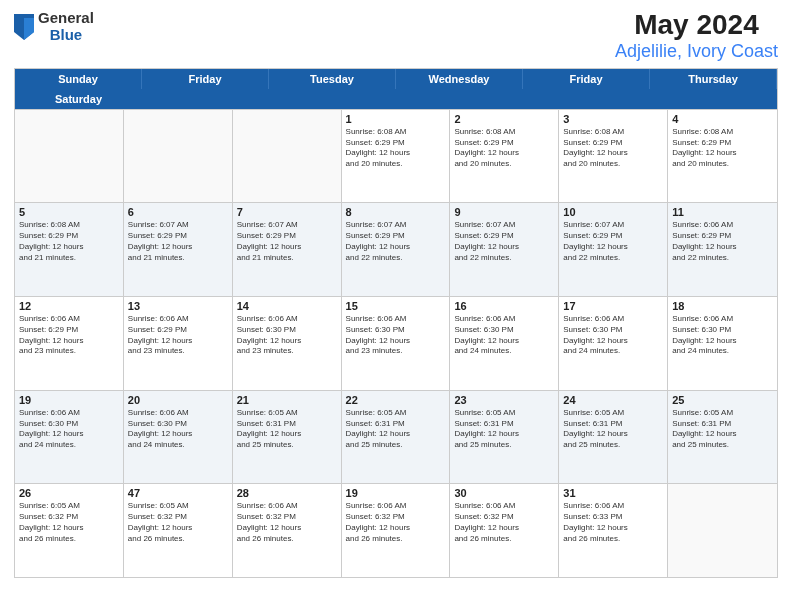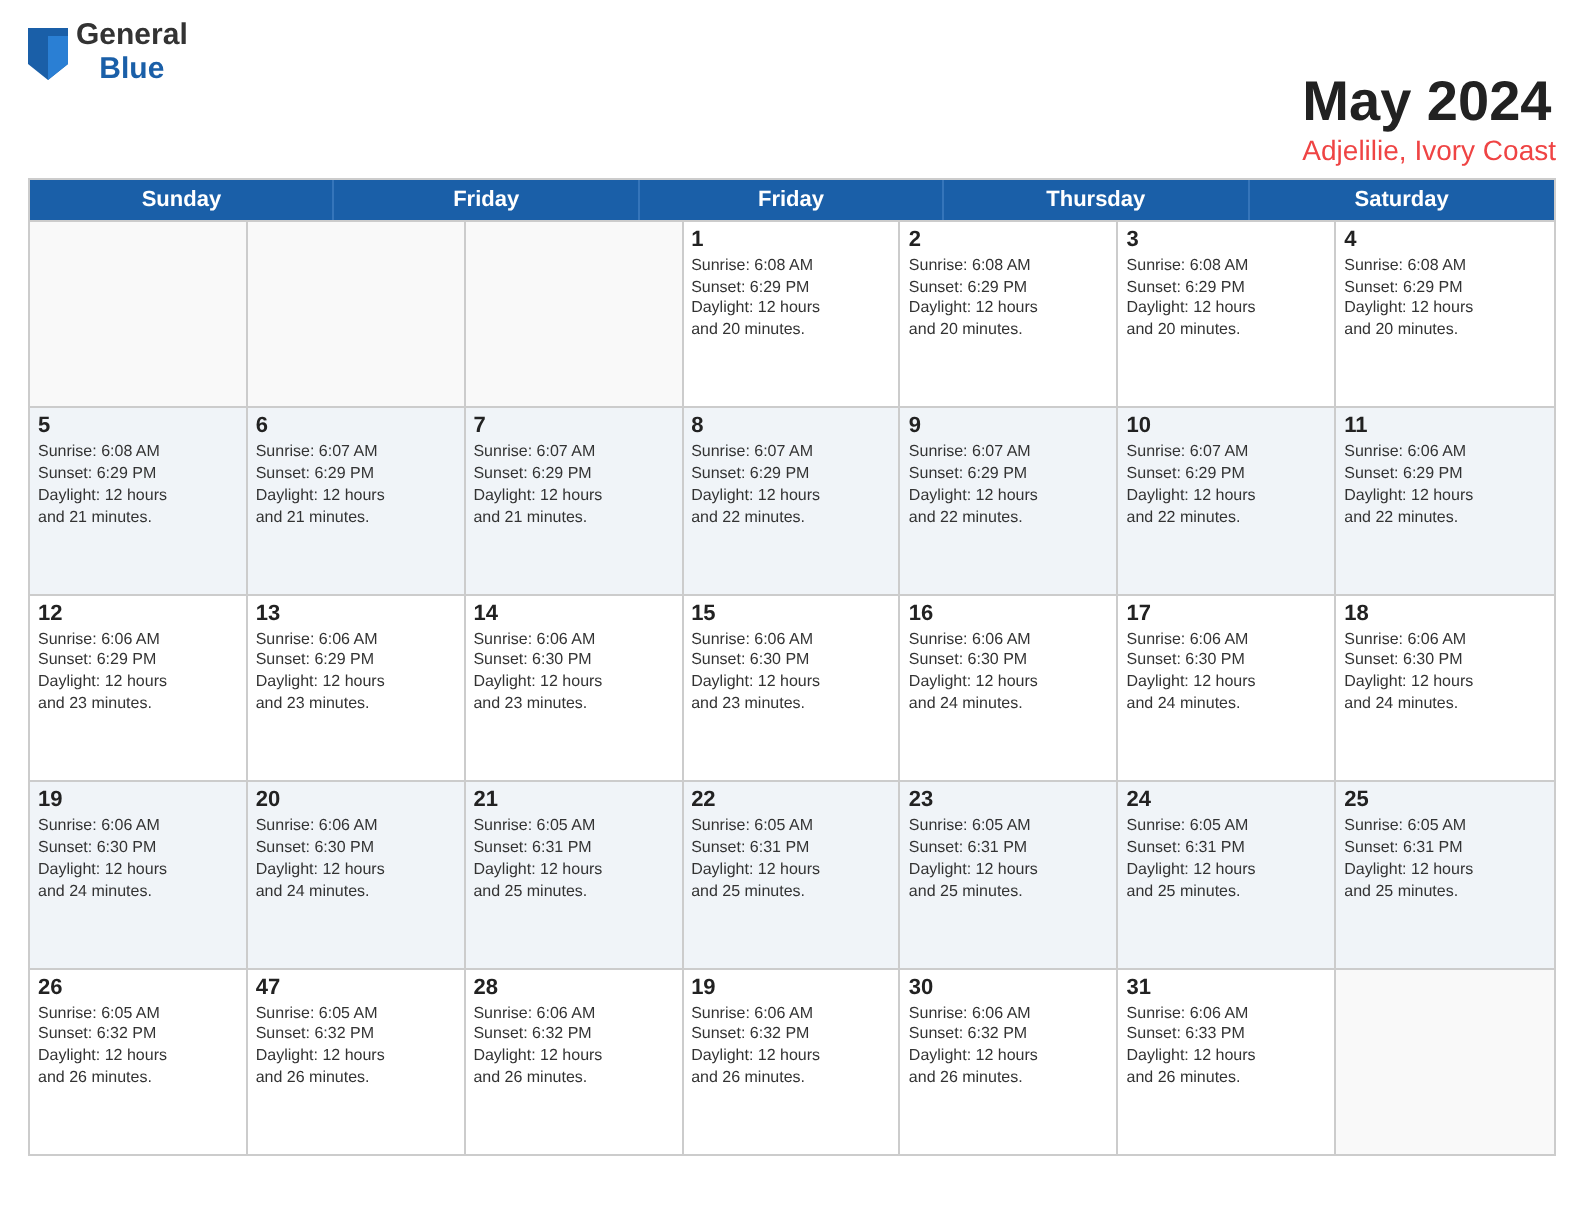--- a/index.html
+++ b/index.html
@@ -42,42 +42,41 @@
       font-weight: bold;
       color: #1a5fa8;
       text-align: center;
     }
     .logo-icon {
       width: 20px;
       height: 26px;
       margin-right: 4px;
     }
     .title-block {
-      text-align: left;
-      margin-top: 26px;
+      text-align: center;
     }
     .cal-title {
       font-size: 28px;
       font-weight: bold;
       color: #222;
       line-height: 1.1;
     }
     .cal-subtitle {
-      font-size: 14px;
-      color: #ef4444;
+      font-size: 18px;
+      color: #3b82f6;
     }
     .calendar {
       flex: 1;
       display: flex;
       flex-direction: column;
       border: 1px solid #ccc;
     }
     .cal-header-row {
       display: grid;
-      grid-template-columns: repeat(5, 1fr);
+      grid-template-columns: repeat(6, 1fr);
       background: #1a5fa8;
     }
     .cal-header-cell {
       color: #fff;
       font-size: 11px;
       font-weight: bold;
       text-align: center;
       padding: 4px 2px;
       border-right: 1px solid #3575ba;
     }
@@ -136,20 +135,22 @@
     <div class="title-block">
       <div class="cal-title">May 2024</div>
       <div class="cal-subtitle">Adjelilie, Ivory Coast</div>
     </div>
   </div>
 
   <div class="calendar">
     <div class="cal-header-row">
     <div class="cal-header-cell">Sunday</div>
         <div class="cal-header-cell">Friday</div>
+        <div class="cal-header-cell">Tuesday</div>
+        <div class="cal-header-cell">Wednesday</div>
         <div class="cal-header-cell">Friday</div>
         <div class="cal-header-cell">Thursday</div>
         <div class="cal-header-cell">Saturday</div>
       </div>
     <div class="cal-body">
     <div class="cal-week">
           <div class="cal-cell empty"></div>
           <div class="cal-cell empty"></div>
           <div class="cal-cell empty"></div>
           <div class="cal-cell">

